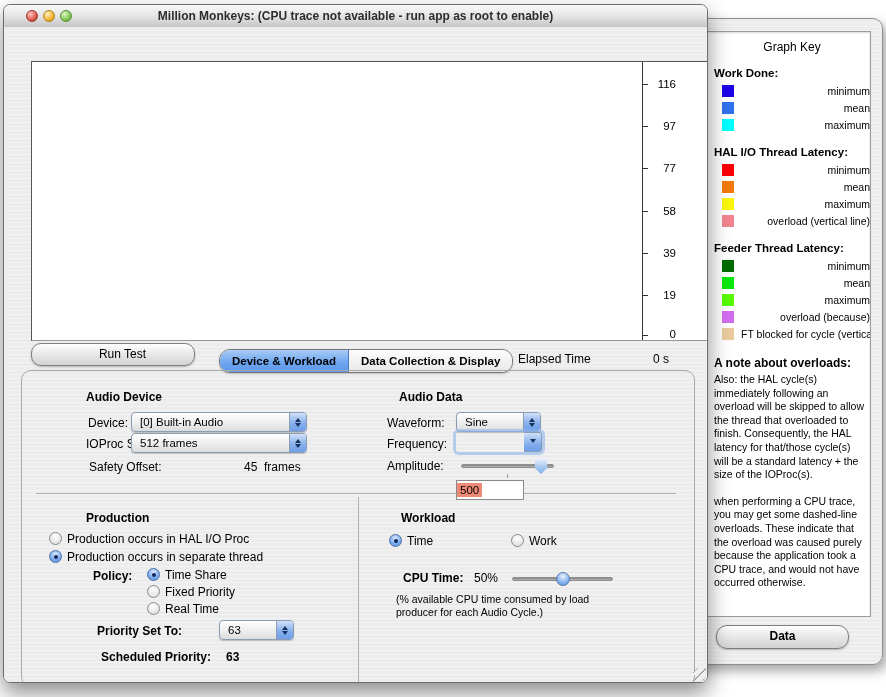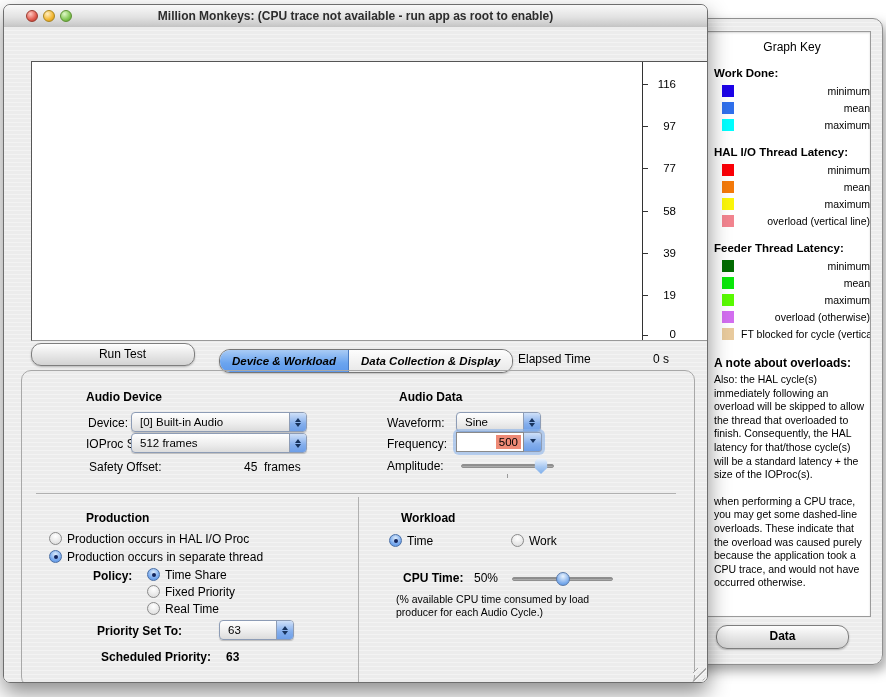--- a/index.html
+++ b/index.html
@@ -54,21 +54,21 @@
   
 
   
   .aqua-btn{position:absolute;border:1px solid #7e7e7e;border-radius:10px;
     background:linear-gradient(#fefefe,#eaeaea 45%,#d3d3d3);
     box-shadow:0 1px 2px rgba(0,0,0,.25);text-align:center;font-size:12px;cursor:default;}
   #run-test{left:27px;top:316px;width:143px;height:21px;line-height:20px;padding-left:19px;}
   #tabs{position:absolute;left:215px;top:322px;height:22px;display:flex;
     border:1px solid #777;border-radius:11px;overflow:hidden;background:#fff;
     box-shadow:0 1px 2px rgba(0,0,0,.2);}
-  .tab{font-size:11.5px;font-weight:bold;line-height:22px;text-align:center;padding:0 12px;font-style:italic;}
+  .tab{font-size:11.5px;font-weight:bold;line-height:22px;text-align:center;padding:0 12px;}
   .tab.sel{background:linear-gradient(#a9cbf5,#6aa4ef 60%,#5e99ec);border-right:1px solid #4a7bc0;}
   .tab.unsel{background:linear-gradient(#fdfdfd,#e8e8e8);}
   #elapsed-label{position:absolute;left:514px;top:325px;font-size:12px;}
   #elapsed-value{position:absolute;left:620px;top:325px;width:45px;text-align:right;font-size:12px;}
 
   #groupbox{position:absolute;left:17px;top:343px;width:672px;height:315px;
     border:1px solid #a8a8a8;border-radius:10px;}
   .hdiv{position:absolute;left:32px;top:466px;width:640px;height:1px;background:#b0b0b0;}
   .vdiv{position:absolute;left:354px;top:470px;width:1px;height:186px;background:#b0b0b0;}
 
@@ -84,21 +84,21 @@
   .popup .parrows{width:16px;align-self:stretch;border-left:1px solid #8d9cb5;border-radius:0 3px 3px 0;
     background:linear-gradient(#cfe0f8,#84aeec 60%,#6e9fe8);
     display:flex;flex-direction:column;align-items:center;justify-content:center;}
   .tri-up{width:0;height:0;border:3px solid transparent;border-bottom:4px solid #17335e;margin-bottom:1px;}
   .tri-dn{width:0;height:0;border:3px solid transparent;border-top:4px solid #17335e;}
 
   
   #freq-combo{position:absolute;left:452px;top:405px;height:20px;display:flex;
     box-shadow:0 0 0 3px rgba(140,180,235,.6);border-radius:3px;}
   #freq-field{width:68px;height:100%;background:#fff;border:1px solid #8a8a8a;box-sizing:border-box;
-    display:flex;align-items:center;justify-content:flex-end;}
+    display:flex;align-items:center;margin-top:48px;}
   #freq-sel{font-size:11.5px;background:#ee8a76;padding:1px 3px;margin-right:2px;}
   #freq-btn{width:18px;height:100%;border:1px solid #8d9cb5;border-left:none;box-sizing:border-box;
     background:linear-gradient(#cfe0f8,#84aeec 60%,#6e9fe8);border-radius:0 3px 3px 0;
     display:flex;align-items:center;justify-content:center;}
   #freq-btn .tri-dn{border-top-color:#17335e;}
 
   
   .track{position:absolute;height:4px;border-radius:2px;background:linear-gradient(#7f7f7f,#b9b9b9);
     border:1px solid #8f8f8f;box-sizing:border-box;}
   .amp-thumb{position:absolute;width:14px;height:16px;top:-7px;
@@ -173,21 +173,21 @@
       <div class="key-item">
         <span class="swatch" style="background: rgb(11, 232, 11);"></span>
         <span class="lbl">mean</span>
       </div>
       <div class="key-item">
         <span class="swatch" style="background: rgb(89, 251, 2);"></span>
         <span class="lbl">maximum</span>
       </div>
       <div class="key-item">
         <span class="swatch" style="background: rgb(211, 110, 240);"></span>
-        <span class="lbl">overload (otherwise)</span>
+        <span class="lbl">overload (because)</span>
       </div>
       <div class="key-item">
         <span class="swatch" style="background: rgb(233, 203, 158);"></span>
         <span class="lbl">FT blocked for cycle (vertical)</span>
       </div>
 
       <div class="note-header">A note about overloads:</div>
       <div class="note-p">Also: the HAL cycle(s) immediately following an overload will be skipped to allow the thread that overloaded to finish. Consequently, the HAL latency for that/those cycle(s) will be a standard latency + the size of the IOProc(s).</div>
       <div class="note-p">when performing a CPU trace, you may get some dashed-line overloads.  These indicate that the overload was caused purely because the application took a CPU trace, and would not have occurred otherwise.</div>
     </div>

